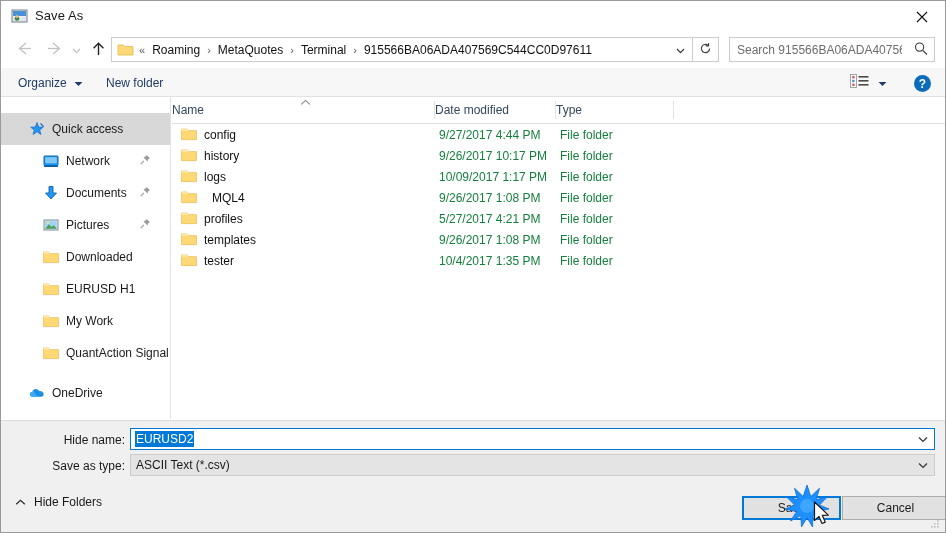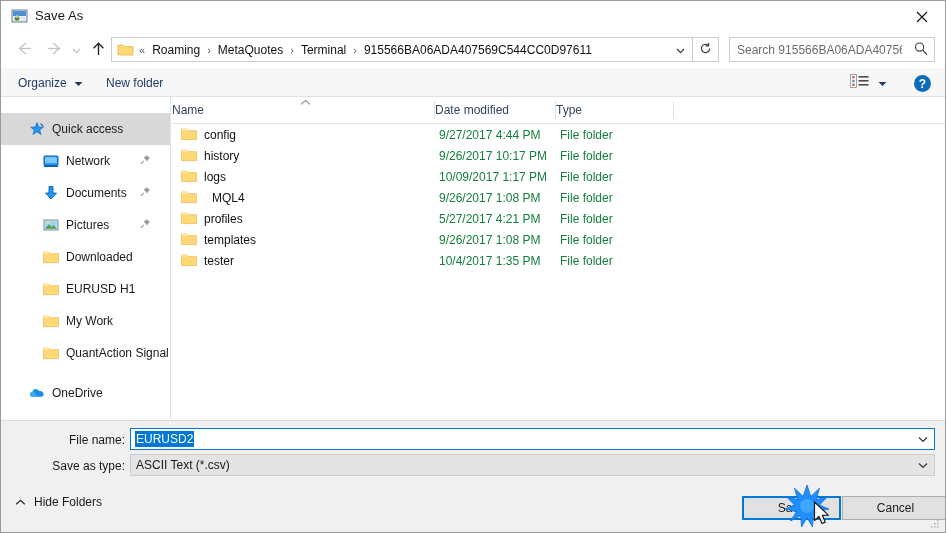--- a/index.html
+++ b/index.html
@@ -757,21 +757,21 @@
             </svg></span>
           <span class="cell" style="left: 32px; width: 231px;">tester</span>
           <span class="cell muted" style="left: 267px; width: 117px;">10/4/2017 1:35 PM</span>
           <span class="cell muted" style="left: 388px; width: 114px;">File folder</span>
           <span class="cell muted" style="left: 506px; width: 75px;"></span>
         </div>
       </div>
   </div>
 
   <div id="formarea">
-    <div class="form-label" id="lbl-filename">File name:</div>
+    <div class="form-label" id="lbl-filename">Hide name:</div>
     <div id="filename-field">
       <span id="filename-value">EURUSD2</span>
       <div id="filename-caret-box">
         <span>
           <svg width="10" height="7" viewBox="0 0 10 7">
             <path d="M1 1.6 L5 5.4 L9 1.6" stroke="#3b3b3b" stroke-width="1.4" fill="none"></path>
           </svg>
         </span>
       </div>
     </div>

